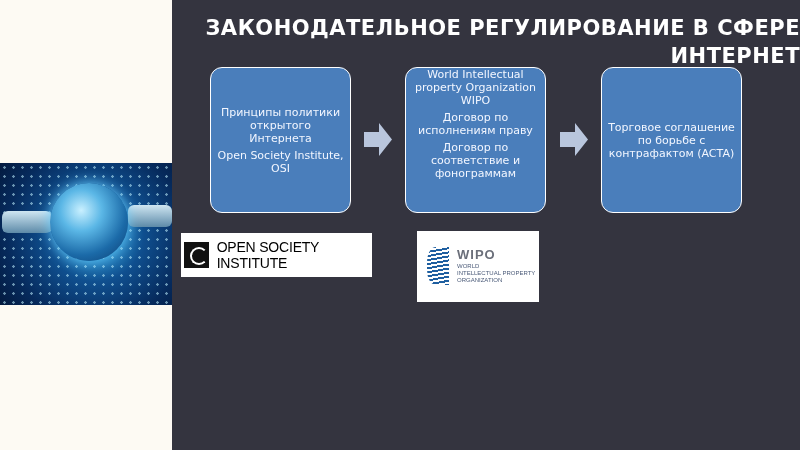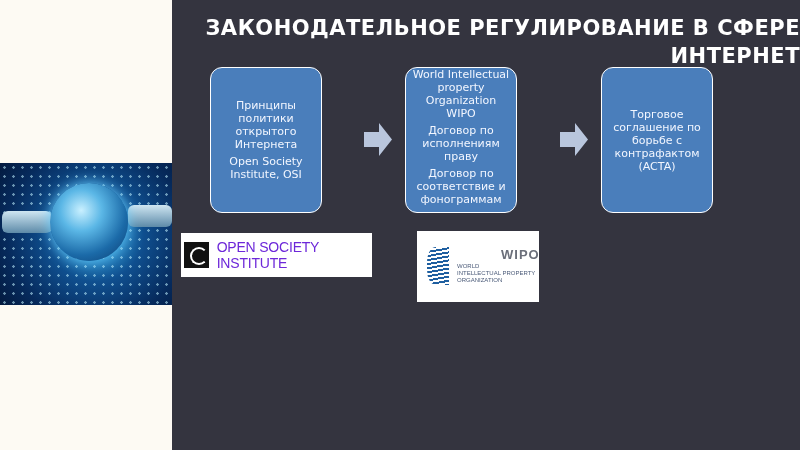--- a/index.html
+++ b/index.html
@@ -13,43 +13,43 @@
     .photo .dots { position: absolute; inset: 0;
       background-image: radial-gradient(#bff0ff 1px, transparent 1.5px);
       background-size: 9px 9px; opacity: 0.55; }
     .photo .cable-l { position: absolute; left: 2px; top: 48px; width: 50px; height: 22px; border-radius: 6px; background: linear-gradient(#cfe6f2, #5d8aa8); }
     .photo .cable-r { position: absolute; left: 128px; top: 42px; width: 44px; height: 22px; border-radius: 6px; background: linear-gradient(#cfe6f2, #5d8aa8); }
 
     .main { position: absolute; left: 172px; top: 0; width: 628px; height: 450px; background: #34343f; }
     .title { position: absolute; left: 0; top: 14px; width: 628px; text-align: right; color: #ffffff;
       font-family: "DejaVu Sans", sans-serif; font-weight: bold; font-size: 21px; line-height: 28px; letter-spacing: 0.5px; }
 
-    .box { position: absolute; top: 67px; width: 112px; height: 146px; background: #4a7ebb; border: 1.5px solid #ffffff;
+    .box { position: absolute; top: 67px; width: 141px; height: 146px; background: #4a7ebb; border: 1.5px solid #ffffff;
       border-radius: 12px; box-sizing: border-box; color: #f2f6ff; font-size: 11px; line-height: 13px; text-align: center;
       display: flex; flex-direction: column; justify-content: center; align-items: center; padding: 8px 6px; overflow: hidden; }
     .box p { margin: 0 0 4px 0; }
     .box p:last-child { margin-bottom: 0; }
     .box1 { left: 38px; }
     .box2 { left: 233px; justify-content: flex-start; padding-top: 0; }
     .box3 { left: 429px; }
 
     .arrow { position: absolute; top: 123px; width: 28px; height: 33px; }
     .arrow1 { left: 192px; }
     .arrow2 { left: 388px; }
 
     .logo-osi { position: absolute; left: 9px; top: 233px; width: 191px; height: 44px; background: #ffffff;
       display: flex; align-items: center; }
     .logo-osi .mark { width: 28px; height: 26px; margin-left: 3px; background: #111; position: relative; }
     .logo-osi .mark::after { content: ""; position: absolute; left: 6px; top: 5px; width: 14px; height: 14px; border: 2px solid #fff; border-radius: 50%; border-right-color: transparent; }
-    .logo-osi .txt { margin-left: 8px; font-family: "Liberation Sans", sans-serif; font-size: 14px; color: #6d28d9; letter-spacing: -0.2px; }
+    .logo-osi .txt { margin-left: 8px; font-family: "Liberation Sans", sans-serif; font-size: 14px; color: #000000; letter-spacing: -0.2px; }
 
     .logo-wipo { position: absolute; left: 245px; top: 231px; width: 122px; height: 71px; background: #ffffff; }
     .logo-wipo .mark { position: absolute; left: 10px; top: 16px; width: 22px; height: 38px;
       background: repeating-linear-gradient(170deg, #1f5fa0 0px, #1f5fa0 2px, #ffffff 2px, #ffffff 4px); border-radius: 40% 0 0 40%; }
-    .logo-wipo .w1 { position: absolute; left: 40px; top: 16px; font-family: "Liberation Sans", sans-serif; font-weight: bold; font-size: 13px; color: #6b6f7a; letter-spacing: 1px; margin-left: 44px; }
+    .logo-wipo .w1 { position: absolute; left: 40px; top: 16px; font-family: "Liberation Sans", sans-serif; font-weight: bold; font-size: 13px; color: #6b6f7a; letter-spacing: 1px; }
     .logo-wipo .w2 { position: absolute; left: 40px; top: 32px; font-family: "Liberation Sans", sans-serif; font-size: 6px; line-height: 7px; color: #4a5a78; }
 
     .body-text { position: absolute; left: 46px; top: 335px; width: 514px; color: #ffffff; font-size: 13.5px; line-height: 19px; text-align: justify; }
   </style>
 </head>
 <body>
 
 <div class="left-panel">
   <div class="photo">
     <div class="dots"></div>

